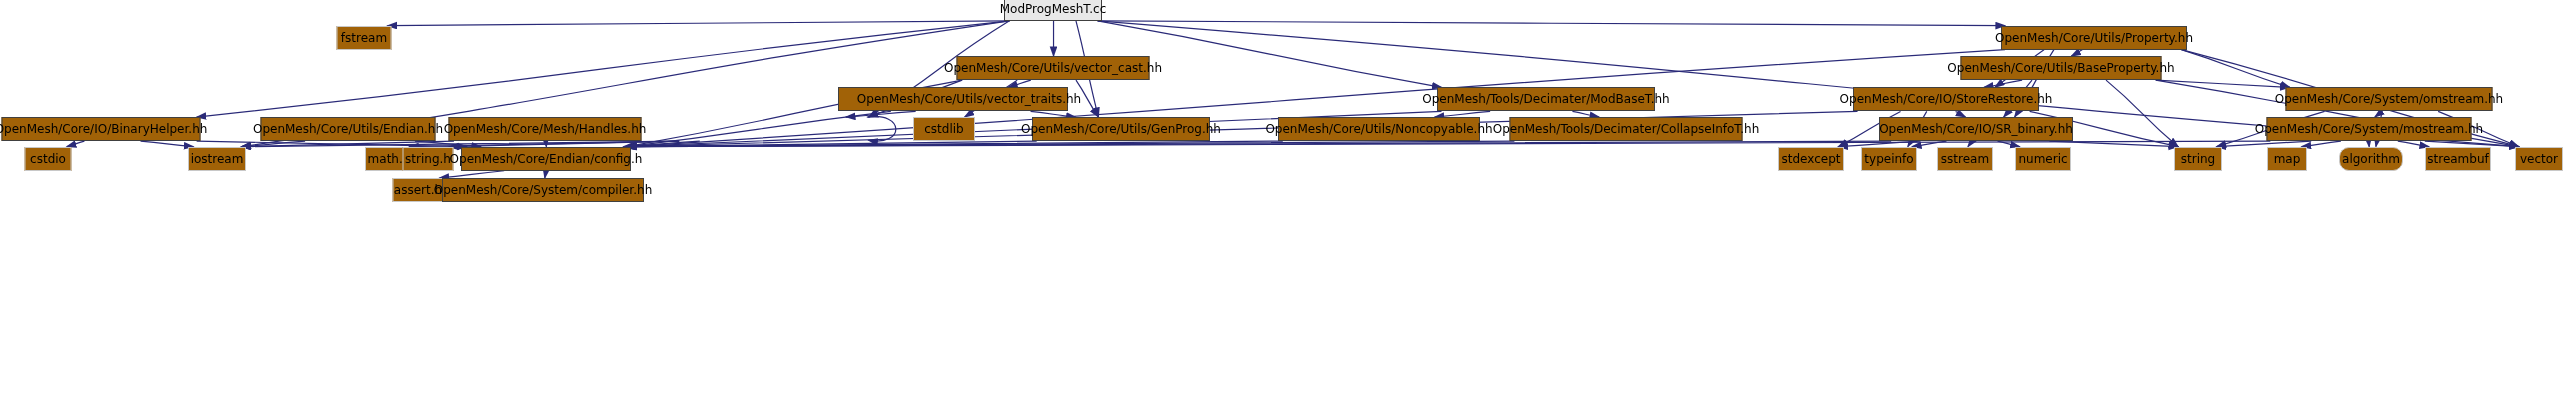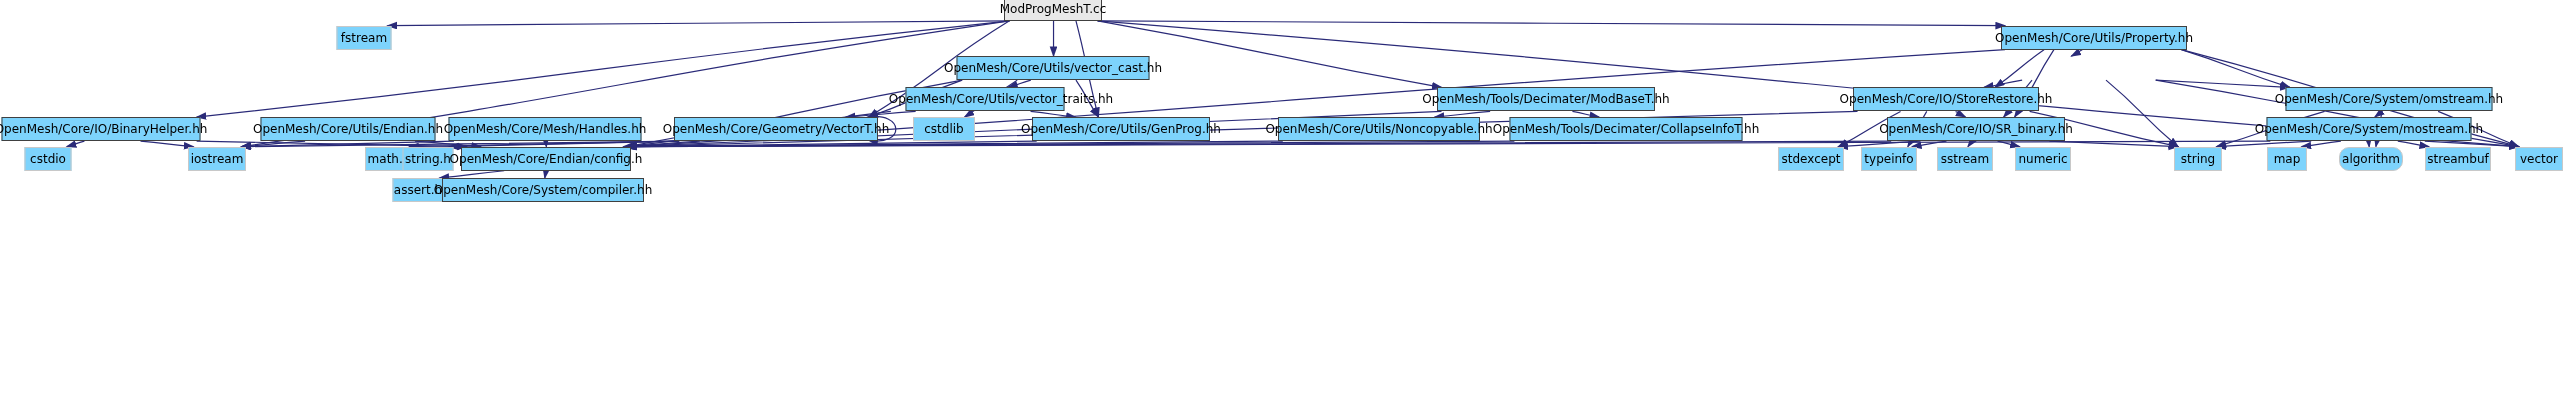--- a/index.html
+++ b/index.html
@@ -23,21 +23,21 @@
     height: 404px;
     pointer-events: none;
   }
   .node {
     position: absolute;
     box-sizing: border-box;
     display: flex;
     align-items: center;
     justify-content: center;
     white-space: nowrap;
-    background: #7dd3fc;
+    background: #a16207;
     font-size: 12px;
     line-height: 1;
     color: #000000;
     letter-spacing: 0px;
     height: 24px;
     transform: translate(-50%, -50%);
     z-index: 5;
   }
   .node.internal {
     border: 1.3px solid #404040;
@@ -141,57 +141,57 @@
     </div>
     <div class="node external" style="left: 364px; top: 38px; width: 55px;">
       <span class="node-label">fstream</span>
     </div>
     <div class="node internal" style="left: 2094px; top: 38px; width: 186px;">
       <span class="node-label">OpenMesh/Core/Utils/Property.hh</span>
     </div>
     <div class="node internal" style="left: 1053px; top: 68px; width: 193px;">
       <span class="node-label">OpenMesh/Core/Utils/vector_cast.hh</span>
     </div>
-    <div class="node internal" style="left: 985px; top: 99px; width: 159px; padding-left: 32px;">
+    <div class="node internal" style="left: 2061px; top: 68px; width: 201px;">
+      <span class="node-label">OpenMesh/Core/Utils/BaseProperty.hh</span>
+    </div>
+    <div class="node internal" style="left: 953px; top: 99px; width: 230px; padding-left: 32px;">
       <span class="node-label">OpenMesh/Core/Utils/vector_traits.hh</span>
     </div>
     <div class="node internal" style="left: 1546px; top: 99px; width: 218px;">
       <span class="node-label">OpenMesh/Tools/Decimater/ModBaseT.hh</span>
     </div>
     <div class="node internal" style="left: 1946px; top: 99px; width: 186px;">
       <span class="node-label">OpenMesh/Core/IO/StoreRestore.hh</span>
     </div>
     <div class="node internal" style="left: 2389px; top: 99px; width: 207px;">
       <span class="node-label">OpenMesh/Core/System/omstream.hh</span>
     </div>
     <div class="node internal" style="left: 101px; top: 129px; width: 199px;">
       <span class="node-label">OpenMesh/Core/IO/BinaryHelper.hh</span>
     </div>
     <div class="node internal" style="left: 348px; top: 129px; width: 175px; align-items: center;">
       <span class="node-label">OpenMesh/Core/Utils/Endian.hh</span>
     </div>
     <div class="node internal" style="left: 545px; top: 129px; width: 193px;">
       <span class="node-label">OpenMesh/Core/Mesh/Handles.hh</span>
     </div>
-    <div class="node internal" style="left: 776px; top: 129px; width: 204px;">
-      <span class="node-label">OpenMesh/Core/Geometry/VectorT.hh</span>
-    </div>
     <div class="node external" style="left: 944px; top: 129px; width: 62px;">
       <span class="node-label">cstdlib</span>
     </div>
     <div class="node internal" style="left: 1121px; top: 129px; width: 178px;">
       <span class="node-label">OpenMesh/Core/Utils/GenProg.hh</span>
     </div>
     <div class="node internal" style="left: 1626px; top: 129px; width: 233px;">
       <span class="node-label">OpenMesh/Tools/Decimater/CollapseInfoT.hh</span>
     </div>
     <div class="node internal" style="left: 1379px; top: 129px; width: 202px;">
       <span class="node-label">OpenMesh/Core/Utils/Noncopyable.hh</span>
     </div>
-    <div class="node internal" style="left: 1976px; top: 129px; width: 178px;">
+    <div class="node internal" style="left: 1976px; top: 129px; width: 194px;">
       <span class="node-label">OpenMesh/Core/IO/SR_binary.hh</span>
     </div>
     <div class="node internal" style="left: 2369px; top: 129px; width: 205px;">
       <span class="node-label">OpenMesh/Core/System/mostream.hh</span>
     </div>
     <div class="node external" style="left: 48px; top: 159px; width: 47px;">
       <span class="node-label">cstdio</span>
     </div>
     <div class="node external" style="left: 217px; top: 159px; width: 58px;">
       <span class="node-label">iostream</span>

